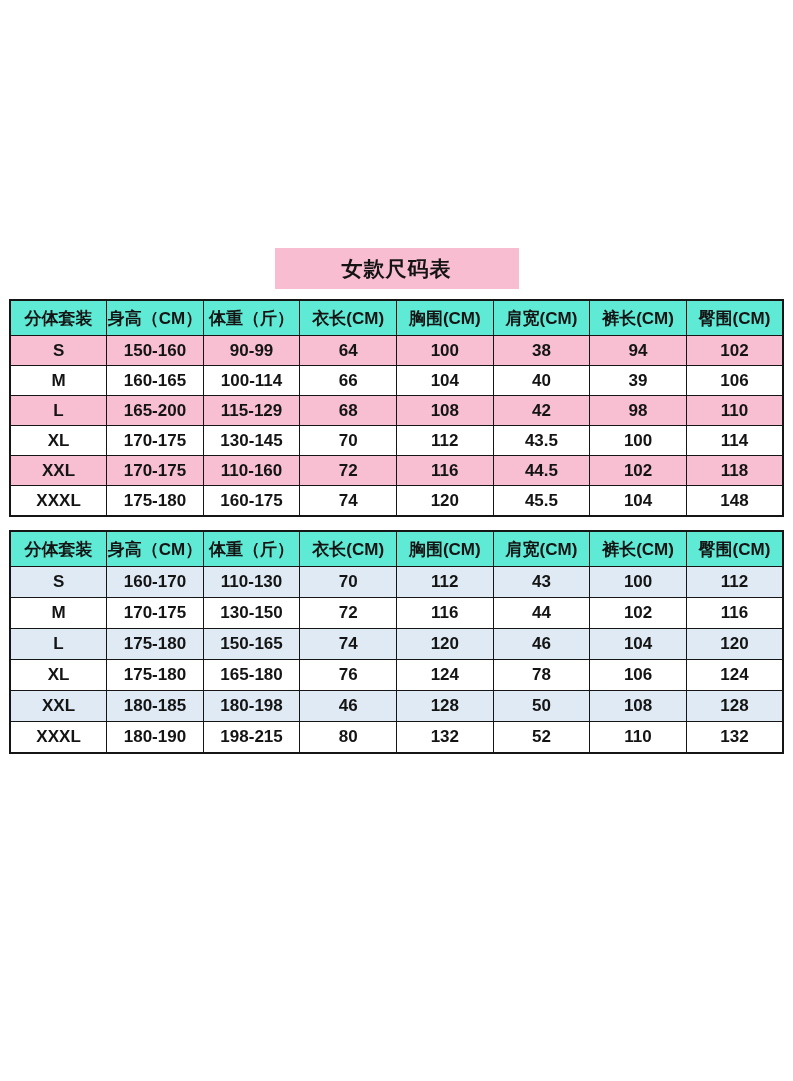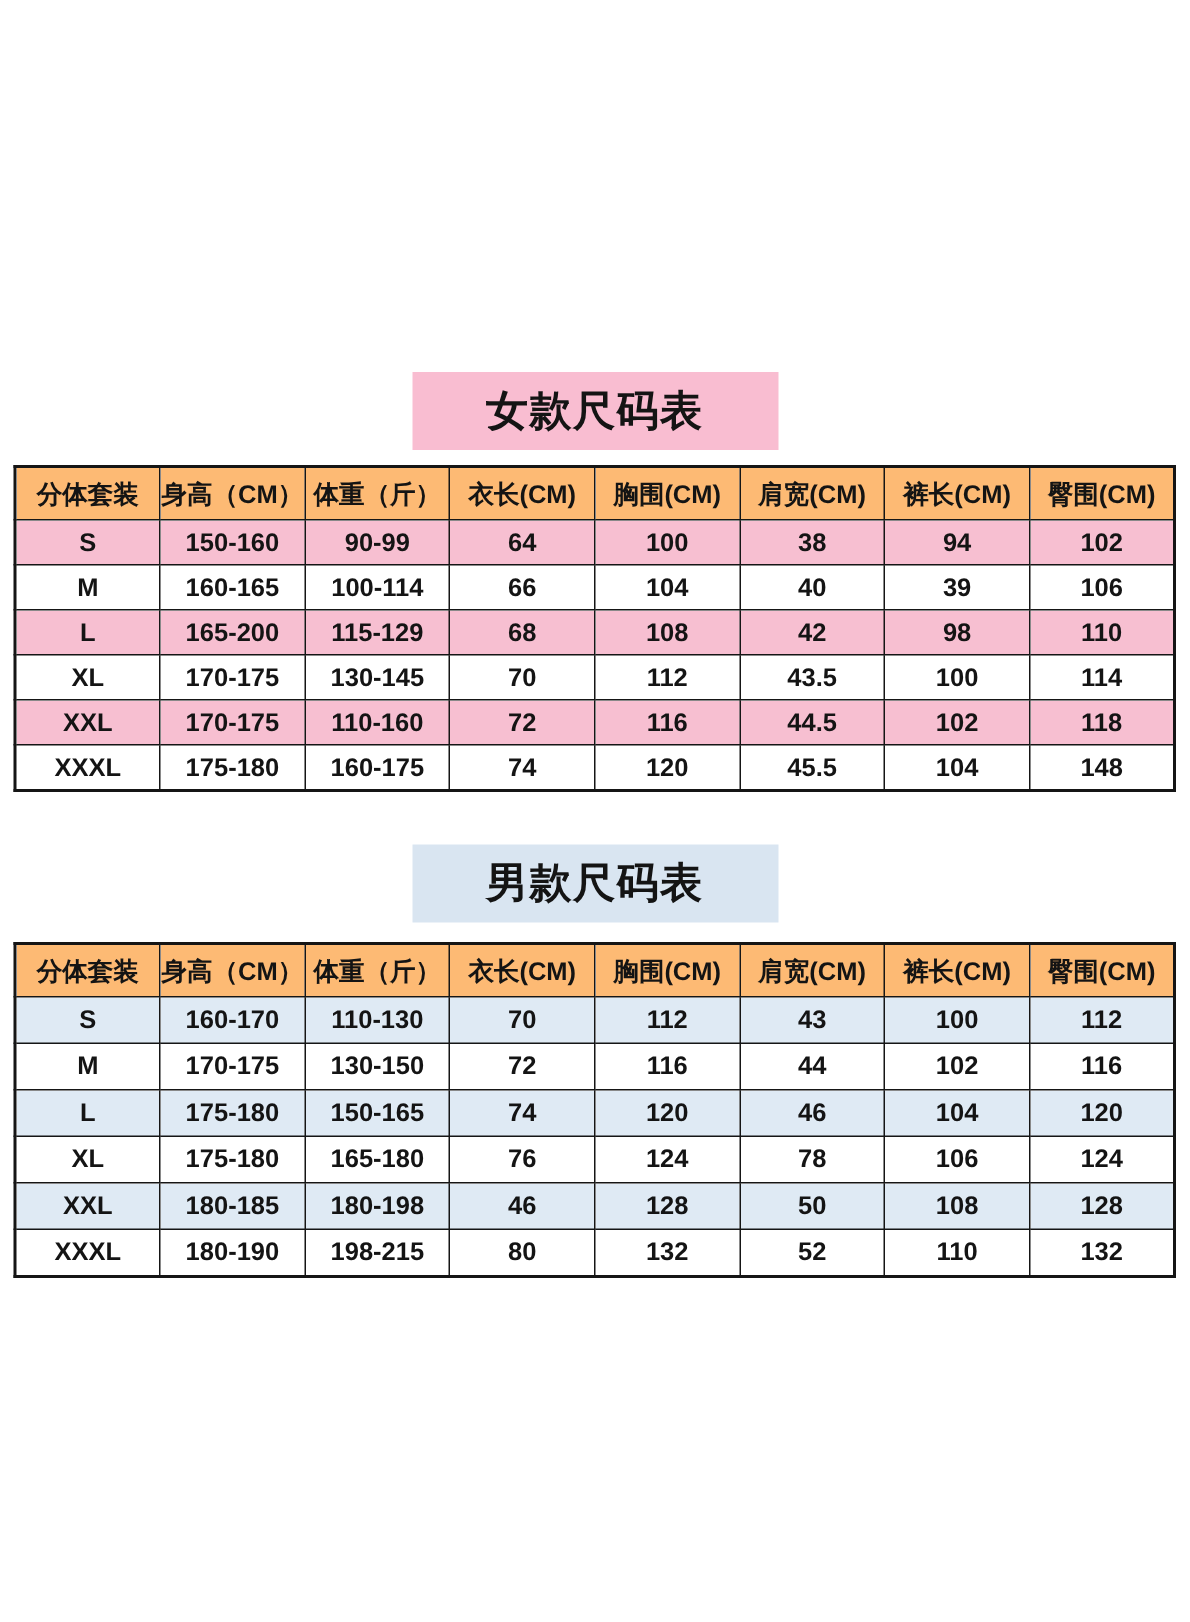--- a/index.html
+++ b/index.html
@@ -15,27 +15,27 @@
     -webkit-font-smoothing: antialiased;
   }
   .page {
     width: 793px;
     min-height: 1081px;
     background: #ffffff;
     overflow: hidden;
   }
   .size-section .banner {
     width: 244px;
-    height: 52px;
+    height: 41px;
     margin: 0 auto;
     background: var(--banner, #eee);
     display: flex;
     align-items: center;
     justify-content: center;
-    font-size: 28px;
+    font-size: 21px;
     font-weight: 700;
     letter-spacing: 1px;
     color: #141414;
   }
   .size-section.women .banner { margin-top: 248px; }
   .size-section.men   .banner { margin-top: 35px; }
 
   .size-table {
     width: 775px;
     margin: 0 auto;
@@ -51,21 +51,21 @@
     border: 1px solid #151515;
     text-align: center;
     vertical-align: middle;
     font-size: 17px;
     font-weight: 700;
     color: #141414;
     padding: 0;
     overflow: hidden;
     white-space: nowrap;
   }
-  .size-table thead th { height: 34px; background: #fdba74; }
+  .size-table thead th { height: 34px; background: #5eead4; }
   .size-table tbody td { height: 29px; }
   .size-section.men .size-table tbody td { height: 30px; }
 
   .size-table tbody tr:nth-child(odd)  { background: var(--hl, #f5f5f5); }
   .size-table tbody tr:nth-child(even) { background: #ffffff; }
 </style>
 </head>
 <body>
 
 <div class="page">
@@ -144,21 +144,20 @@
             <td>120</td>
             <td>45.5</td>
             <td>104</td>
             <td>148</td>
           </tr>
         </tbody>
       </table>
   </section>
 
   <section class="size-section men" style="--banner: #d9e5f1; --hl: #dfeaf4;">
-    <div class="banner">男款尺码表</div>
     <table class="size-table">
         <thead>
           <tr>
             <th>分体套装</th>
             <th>身高（CM）</th>
             <th>体重（斤）</th>
             <th>衣长(CM)</th>
             <th>胸围(CM)</th>
             <th>肩宽(CM)</th>
             <th>裤长(CM)</th>

